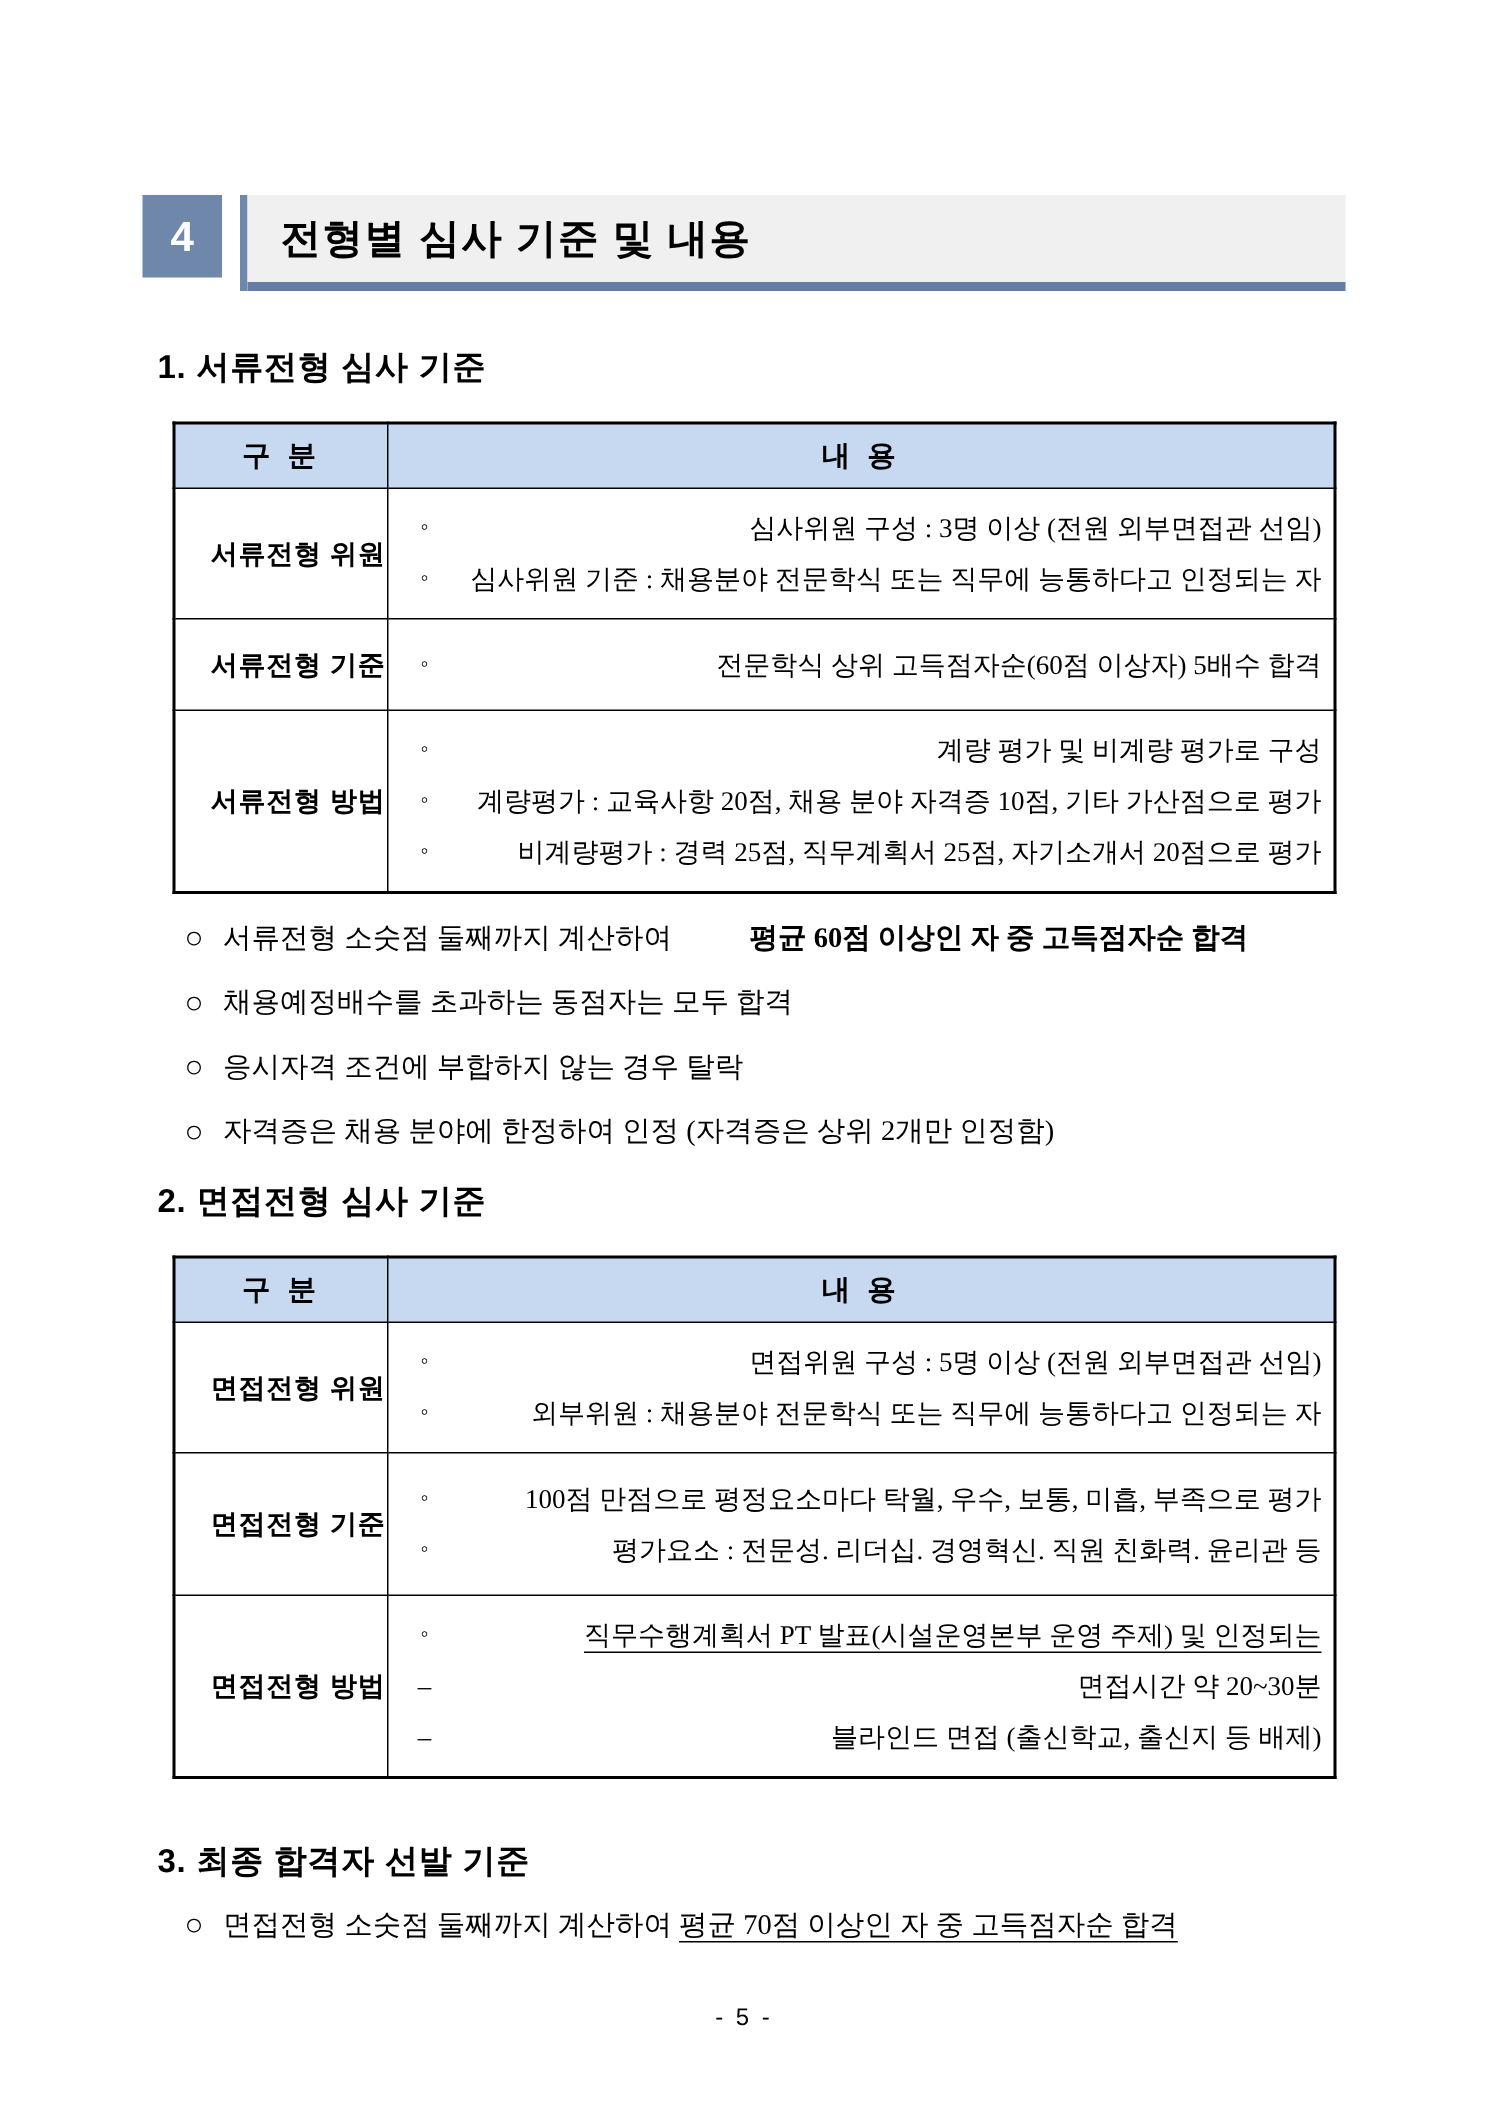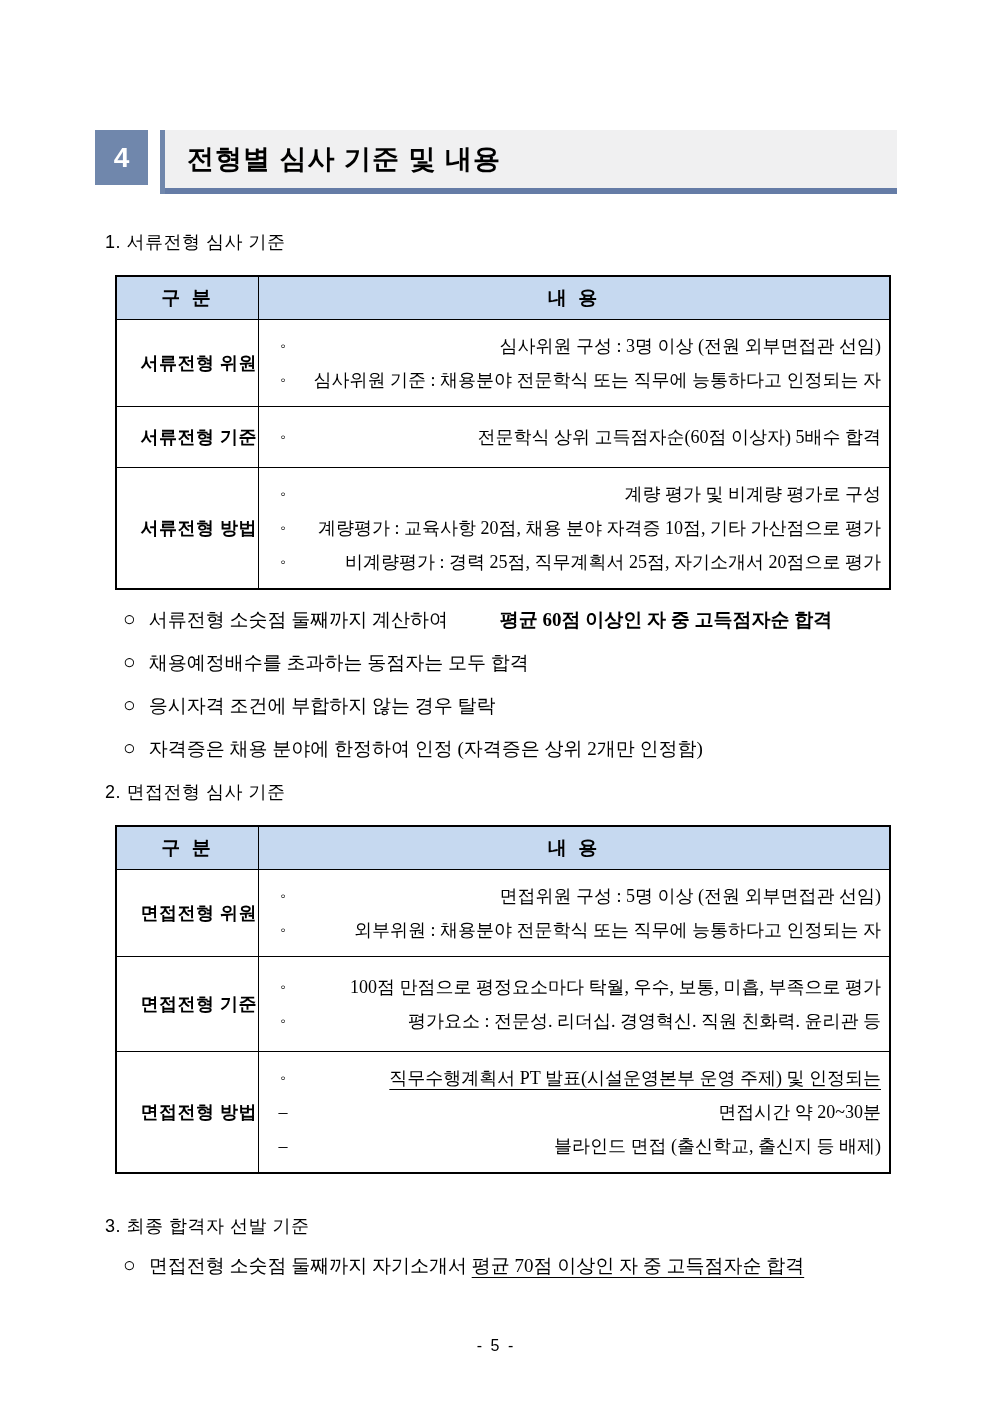--- a/index.html
+++ b/index.html
@@ -23,21 +23,21 @@
     flex:1; background:var(--title-bg,#f0f0f1);
     border-bottom:6px solid var(--accent-border,#657ca6);
     display:flex; align-items:center; padding-left:22px;
     font-family:"Liberation Sans", sans-serif; font-weight:bold;
     font-size:27px; letter-spacing:1px;
   }
 
   
   h2.sec {
     margin:43px 0 0 105px; font-family:"Liberation Sans", sans-serif;
-    font-size:18px; font-weight:normal; letter-spacing:0.5px;
+    font-size:22px; font-weight:bold; letter-spacing:0.5px;
   }
   h2.sec2gap { margin-top:17px; }
   h2.sec3gap { margin-top:40px; }
 
   
   table.tbl {
     margin:21px 0 0 115px; width:776px; border-collapse:collapse;
     table-layout:fixed; border:2px solid #000;padding-left:10px;
   }
   table.tbl th, table.tbl td { border:1px solid #000; }
@@ -208,19 +208,19 @@
       </td>
     </tr>
   </tbody>
     </table>
 
   <h2 class="sec sec3gap">3. 최종 합격자 선발 기준</h2>
 
   <div class="notes" style="margin-top:13px;">
     <div class="note">
       <span class="mk">○</span>
-      <span><span>면접전형 소숫점 둘째까지 자기소개서 </span><span class="u">평균 70점 이상인 자 중 고득점자순 합격</span></span>
+      <span><span>면접전형 소숫점 둘째까지 계산하여 </span><span class="u">평균 70점 이상인 자 중 고득점자순 합격</span></span>
     </div>
   </div>
 
 </div>
 
 <div class="footer">- 5 -</div>
 
 </body></html>

